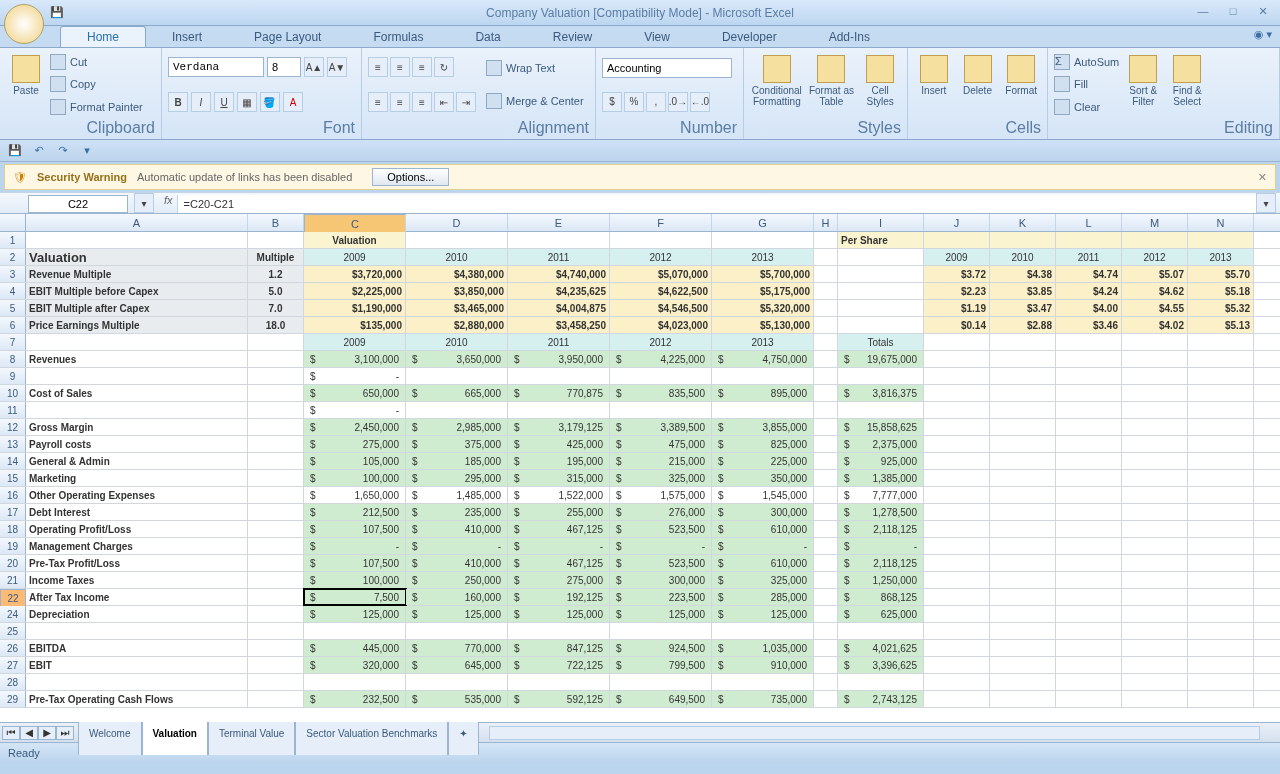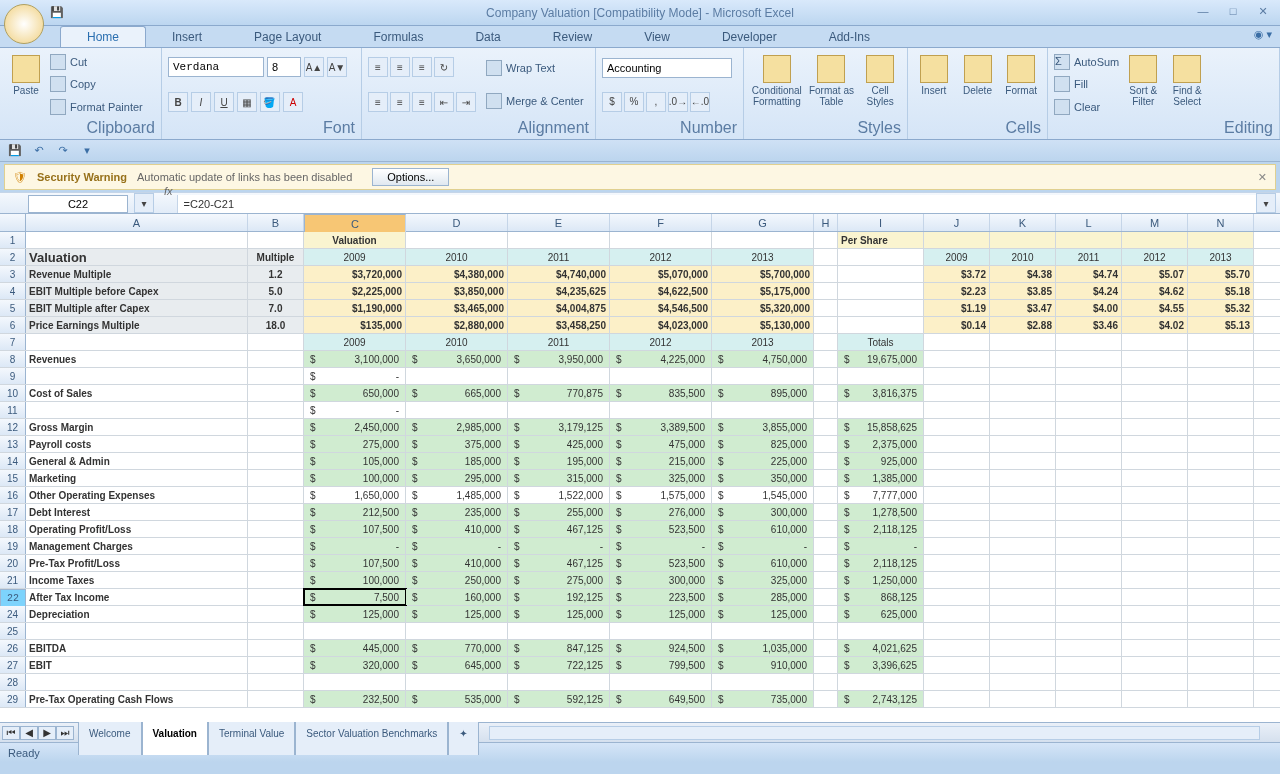--- a/index.html
+++ b/index.html
@@ -37,33 +37,33 @@
 .secwarn { height:26px; background:#fdf7e3; border:1px solid #e0d090; margin:2px 4px; display:flex; align-items:center; gap:10px; padding:0 8px; }
 .secwarn .sh { color:#d08000; }
 .secwarn b { color:#97711a; }
 .secwarn .msg { color:#666; }
 .secwarn button { margin-left:10px; padding:2px 14px; border:1px solid #9bb4d0; background:linear-gradient(#fff,#e0e8f0); cursor:pointer; font-size:11px; }
 .secwarn .close { margin-left:auto; color:#888; cursor:pointer; }
 
 .fbar { height:22px; background:linear-gradient(#f4f8fd,#e2ecf8); border-top:1px solid #c5d5e8; border-bottom:1px solid #9bb4d0; display:flex; align-items:flex-end; }
 .fbar .namebox { width:100px; margin-left:28px; border:1px solid #9bb4d0; background:#fff; height:18px; padding:0 6px; text-align:center; font-size:11px; }
 .fbar .nav { display:flex; gap:2px; margin:0 6px; }
-.fbar .fx { font-style:italic; color:#666; margin:16px 4px; }
+.fbar .fx { font-style:italic; color:#666; margin:7px 4px; }
 .fbar .formula { flex:1; border-left:1px solid #c5d5e8; padding:0 6px; height:18px; background:#fff; font-size:11px; display:flex; align-items:center; }
 
 .gridwrap { position:relative; background:#fff; }
 .colhdr { display:flex; height:18px; background:linear-gradient(#f4f8fd,#dce8f6); border-bottom:1px solid #9bb4d0; }
 .corner { width:26px; border-right:1px solid #9bb4d0; background:linear-gradient(#f4f8fd,#dce8f6); }
 .ch { border-right:1px solid #c5d5e8; text-align:center; font-size:11px; color:#3b5a7d; line-height:18px; flex-shrink:0; }
 .ch.sel { background:#f7c674; }
 
 .rows { height: 490px; overflow: hidden; }
 .row { display:flex; height:17px; border-bottom:1px solid #d0d7de; }
 .rh { width:26px; background:linear-gradient(#f4f8fd,#dce8f6); border-right:1px solid #9bb4d0; text-align:center; font-size:10px; color:#3b5a7d; line-height:17px; flex-shrink:0; }
-.rh.sel { background:#7dd3fc;font-family:Liberation Mono, monospace; }
+.rh.sel { background:#fdba74; }
 .cell { border-right:1px solid #d0d7de; padding:0 3px; font-size:10px; line-height:17px; white-space:nowrap; overflow:hidden; flex-shrink:0; font-family: Verdana, sans-serif; }
 .wA{width:222px;} .wB{width:56px;text-align:center;} .wC,.wD,.wE,.wF,.wG{width:102px;} .wH{width:24px;} .wI{width:86px;} .wJ,.wK,.wL,.wM,.wN{width:66px;}
 .r{text-align:right;} .b{font-weight:bold;} .c{text-align:center;}
 .bgYel{background:#faf4d0;} .bgCrm{background:#fcf0c8;text-align:right;} .bgBlu{background:#d6f0f0;} .bgGrn{background:#d0ecd0;} .bgGry{background:#e8ecef;}
 .dol { display:flex; justify-content:space-between; padding:0 3px; font-size:10px; }
 .activecell { outline:2px solid #000; outline-offset:-1px; }
 
 .sheetbar { height:20px; background:linear-gradient(#eaf0f8,#d5e0ee); border-top:1px solid #9bb4d0; display:flex; align-items:center; font-size:10px; }
 .sheetbar .nav { display:flex; gap:0; margin-left:2px; }
 .sheetbar .nav span { width:18px; text-align:center; border:1px solid #9bb4d0; background:#e5eef9; cursor:pointer; }

